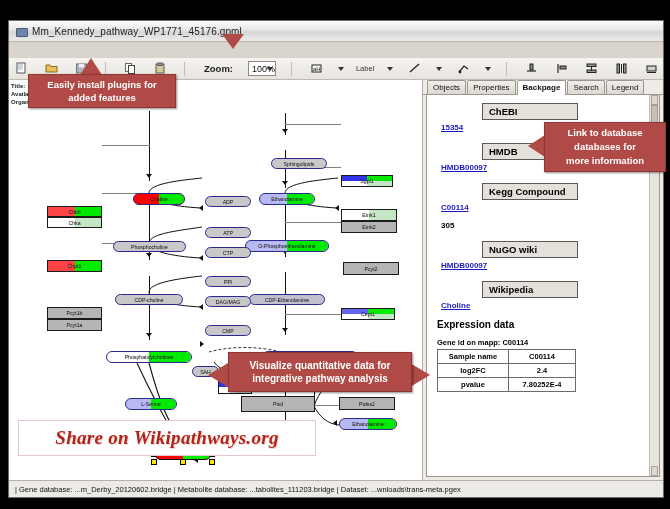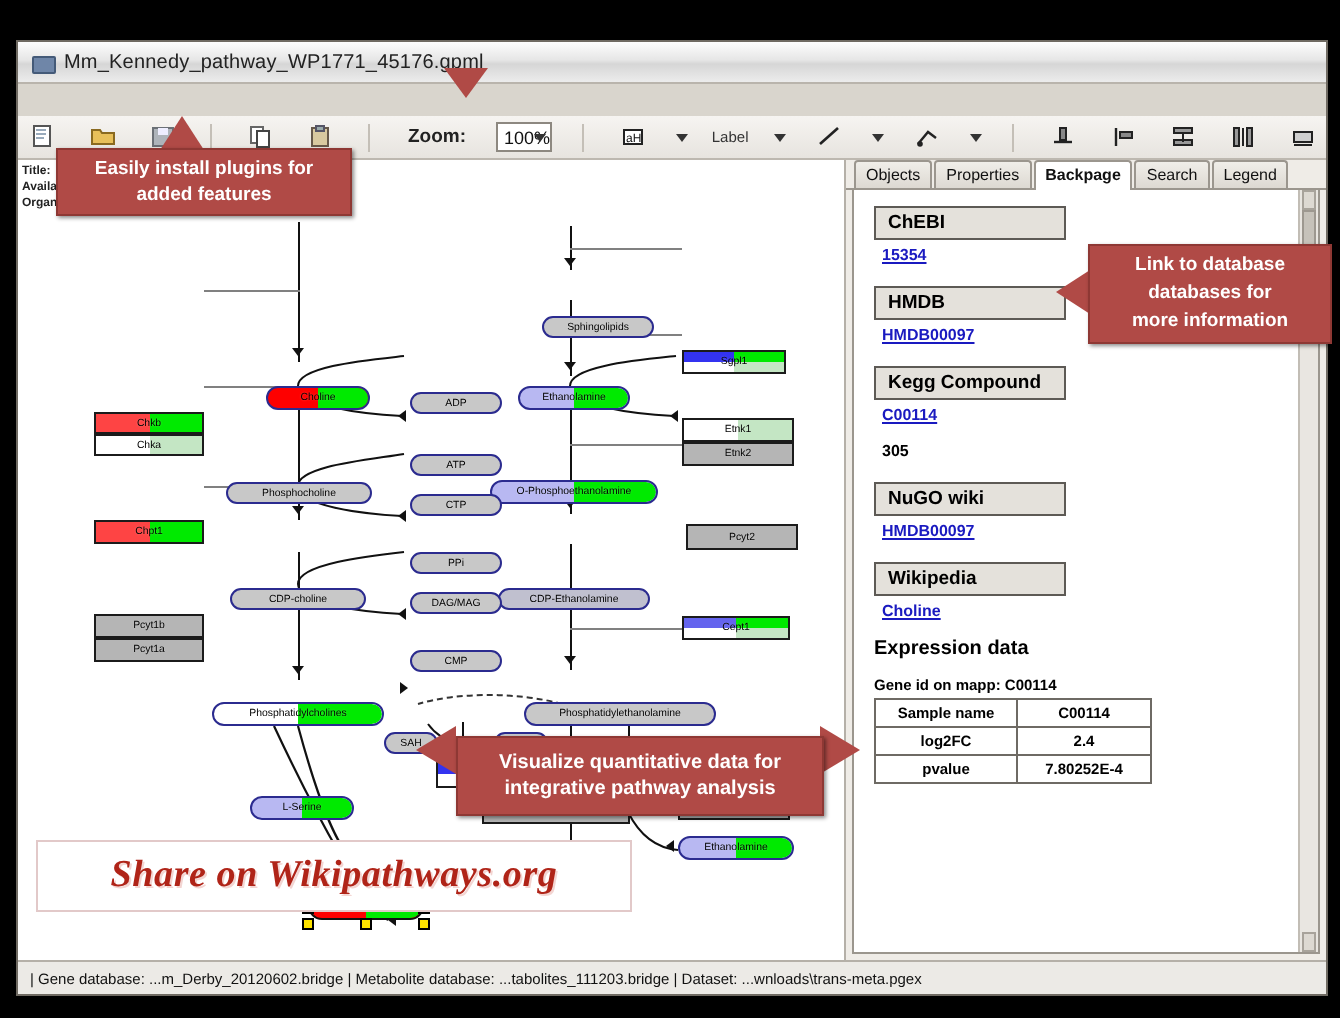--- a/index.html
+++ b/index.html
@@ -51,21 +51,21 @@
 
   
   #tabrow{height:15px;display:flex;align-items:flex-end;padding-left:4px;background:#efece7;
           border-bottom:1px solid #9b968e;box-sizing:border-box;}
   .tab{font-size:8px;color:#111;padding:1px 5px 1px 5px;border:1px solid #9b968e;border-bottom:none;
        background:linear-gradient(#f0eee9,#ddd9d2);margin-right:1px;border-radius:2px 2px 0 0;line-height:11px;}
   .tab.active{background:#fff;font-weight:bold;position:relative;top:1px;padding-bottom:2px;}
   #backpane{flex:1 1 auto;background:#fff;border:1px solid #9b968e;border-top:none;margin:0 3px 3px 3px;
             overflow:hidden;position:relative;padding:6px 0 0 10px;box-sizing:border-box;}
   .dbhead{display:inline-block;min-width:82px;border:1px solid #5d5a55;background:#e4e1db;
-          font-size:9.5px;font-weight:bold;color:#000;padding:2px 6px;margin-bottom:3px;}
+          font-size:9.5px;font-weight:bold;color:#000;padding:2px 6px;margin-bottom:3px;margin-left:45px;}
   .dblink{font-size:8px;color:#1a1ac0;text-decoration:underline;font-weight:bold;display:block;margin:0 0 9px 4px;}
   .dbplain{font-size:8px;color:#000;display:block;margin:0 0 9px 4px;font-weight:bold;}
   .exphead{font-size:10px;font-weight:bold;color:#000;margin:2px 0 8px 0;}
   .geneid{font-size:7.5px;font-weight:bold;color:#000;margin-bottom:2px;}
   table.expr{border-collapse:collapse;font-size:7.5px;font-weight:bold;border-radius:25px;}
   table.expr td{border:1px solid #6e6a64;padding:2px 4px;text-align:center;color:#000;background:#fff;}
   table.expr td.c0{width:62px;}
   table.expr td.c1{width:58px;}
 
   
@@ -532,21 +532,21 @@
   </div>
   <div class="ctri" style="left:80px;top:58px;border-left:11px solid transparent;border-right:11px solid transparent;border-bottom:17px solid #b04a46;"></div>
 
   <div class="callout" style="left:544px;top:122px;width:120px;height:48px;font-size:9.5px;flex-direction:column;line-height:14px;">
     <span>Link  to database</span>
     <span>databases  for</span>
     <span>more information</span>
   </div>
   <div class="ctri" style="left:528px;top:135px;border-top:11px solid transparent;border-bottom:11px solid transparent;border-right:17px solid #b04a46;"></div>
 
-  <div class="callout" style="left:228px;top:368px;width:182px;height:38px;font-size:10px;flex-direction:column;">
+  <div class="callout" style="left:228px;top:352px;width:182px;height:38px;font-size:10px;flex-direction:column;">
     <span>Visualize quantitative data  for</span>
     <span>integrative pathway analysis</span>
   </div>
   <div class="ctri" style="left:208px;top:363px;border-top:12px solid transparent;border-bottom:12px solid transparent;border-right:20px solid #b04a46;"></div>
   <div class="ctri" style="left:410px;top:363px;border-top:12px solid transparent;border-bottom:12px solid transparent;border-left:20px solid #b04a46;"></div>
 
   <div class="share">
     <span>Share on Wikipathways.org</span>
   </div>
 

